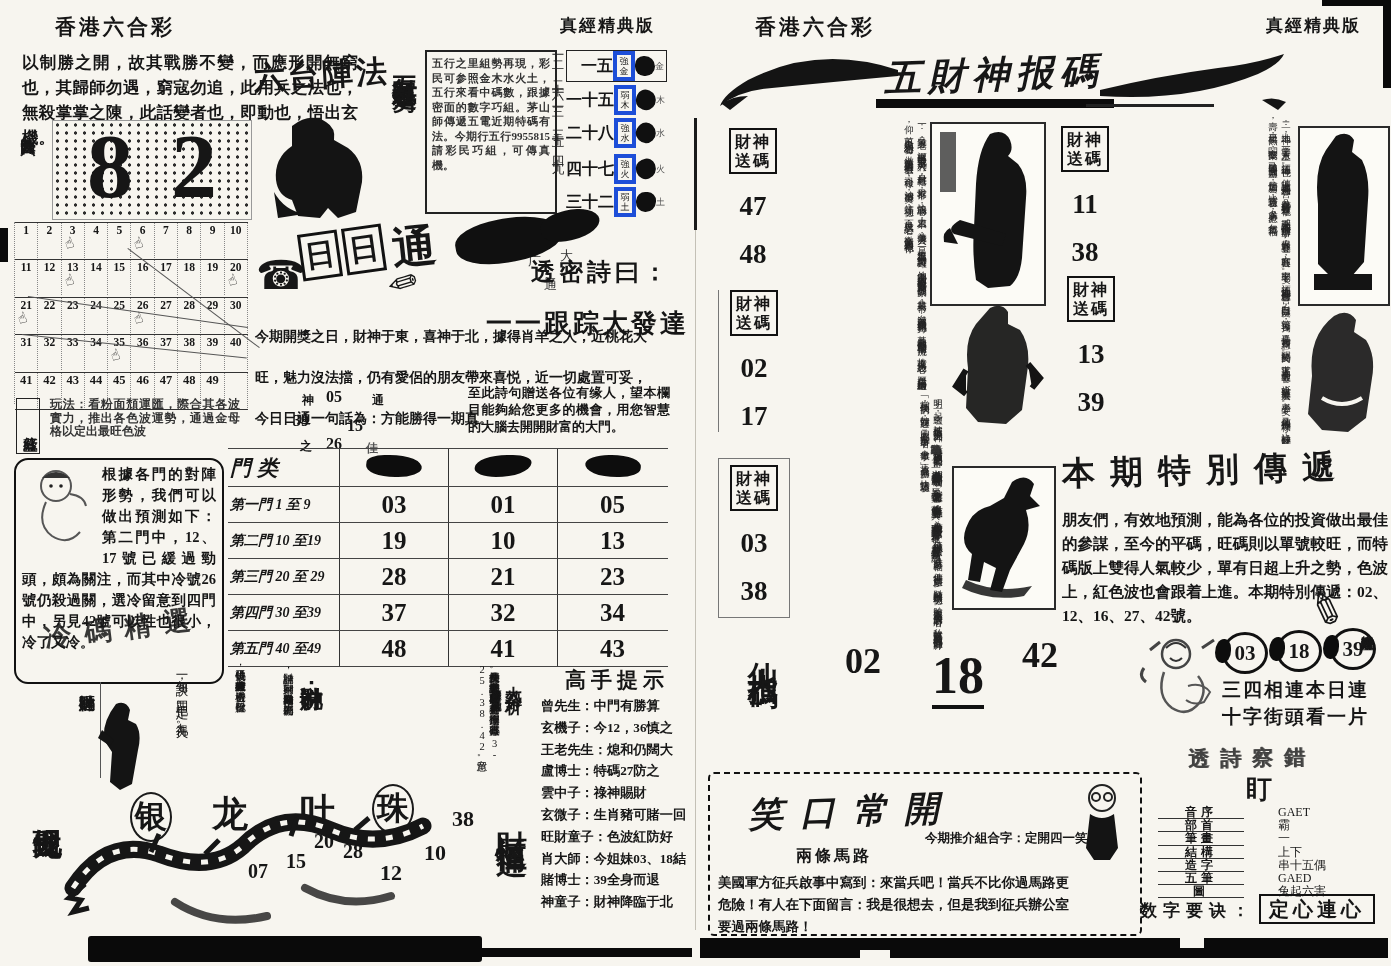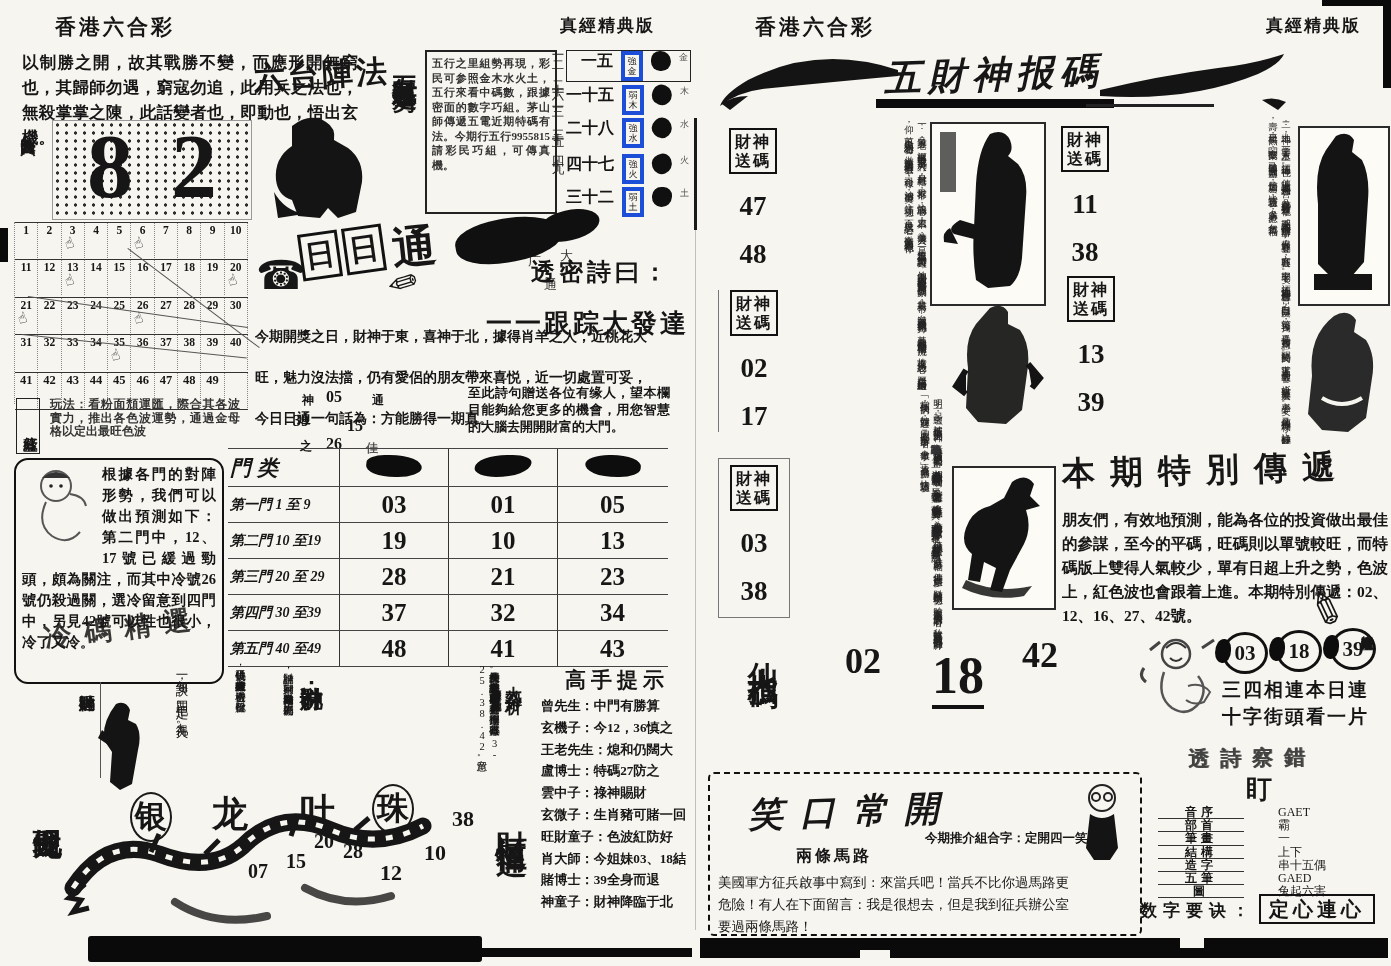--- a/index.html
+++ b/index.html
@@ -16,21 +16,21 @@
   .blob{background:#101010;border-radius:45% 55% 50% 48%;}
   
   .masthead{font-size:21px;font-weight:bold;letter-spacing:3px;}
   .edition{font-size:17px;font-weight:bold;letter-spacing:2px;}
   #intro{left:22px;top:50px;width:336px;font-size:16.5px;font-weight:bold;line-height:25px;text-align:justify;}
   #battle-title{left:254px;top:54px;font-size:31px;letter-spacing:3px;transform:rotate(-3deg);}
   #wuxing-title{left:388px;top:56px;height:170px;font-size:25px;letter-spacing:2px;}
   #wuxing-note{left:425px;top:50px;width:118px;height:152px;border:2px solid #222;padding:4px 5px;
     font-size:11px;line-height:14.5px;font-weight:bold;color:#333;text-align:justify;}
   #wx-side{left:549px;top:48px;height:168px;font-size:12.5px;letter-spacing:3px;color:#222;}
-  .wx-row{position:absolute;left:566px;display:flex;align-items:flex-start;gap:8px;}
+  .wx-row{position:absolute;left:566px;display:flex;align-items:center;gap:0;}
   .wx-num{font-size:16px;font-weight:bold;min-width:44px;text-align:right;}
   .wx-str{width:12px;font-size:9px;line-height:10px;border:4px solid #1d4ed8;padding:1px;word-break:break-all;text-align:center;}
   .wx-ico{width:20px;height:20px;}
   .wx-el{font-size:9px;color:#555;}
   #diagram-label{left:18px;top:127px;height:90px;font-size:15px;font-weight:bold;}
   #big82{left:52px;top:120px;width:198px;height:98px;
     background-image:radial-gradient(circle,#2d2d2d 1.4px,transparent 1.9px);background-size:9px 8px;
     border:1px solid #999;}
   .bignum{position:absolute;top:-8px;font-size:92px;font-weight:bold;font-family:"Liberation Serif",serif;}
   
@@ -92,21 +92,21 @@
   .sendnum{font-size:27px;font-weight:bold;margin-top:17px;font-family:"Liberation Serif",serif;}
   #special-title{left:1062px;top:448px;font-size:33px;font-weight:bold;letter-spacing:15px;transform:rotate(-1.5deg);}
   #special-text{left:1062px;top:508px;width:326px;font-size:15.5px;font-weight:bold;line-height:24px;text-align:justify;}
   #imm-title{left:742px;top:638px;height:155px;font-size:30px;font-weight:bold;letter-spacing:6px;}
   .immnum{position:absolute;font-weight:bold;font-family:"Liberation Serif",serif;}
   #imm-text{left:795px;top:700px;width:336px;font-size:15.5px;font-weight:bold;line-height:23px;text-align:justify;}
   #joke-box{left:708px;top:772px;width:430px;height:160px;border:2.5px dashed #111;border-radius:6px;}
   #joke-title{position:absolute;left:38px;top:14px;font-size:35px;font-weight:bold;font-style:italic;letter-spacing:17px;transform:rotate(-2deg);}
   #joke-combo{position:absolute;left:215px;top:56px;font-size:12.5px;font-weight:bold;}
   #joke-sub{position:absolute;left:86px;top:72px;font-size:16px;font-weight:bold;letter-spacing:3px;}
-  #joke-text{position:absolute;left:8px;top:98px;width:360px;font-size:13.5px;font-weight:normal;line-height:22px;}
+  #joke-text{position:absolute;left:8px;top:98px;width:360px;font-size:13.5px;font-weight:bold;line-height:22px;}
   .kcirc{position:absolute;width:40px;height:36px;border:3px solid #111;border-radius:50%;text-align:center;
     line-height:36px;font-size:21px;font-weight:bold;font-family:"Liberation Serif",serif;}
   .kcirc:before{content:"";position:absolute;left:-10px;top:4px;width:16px;height:24px;background:#0d0d0d;border-radius:60% 40% 55% 45%;}
   #kid-lines{left:1222px;top:676px;font-size:19px;font-weight:bold;line-height:27px;letter-spacing:2px;}
   #kid-side{left:1358px;top:626px;height:110px;font-size:13px;font-weight:bold;}
   #puzzle-title{left:1188px;top:744px;font-size:21px;font-weight:bold;letter-spacing:11px;opacity:.8;
     transform:rotate(-1deg);text-shadow:1px 0 0 #444;}
   #puzzle-char{left:1246px;top:772px;font-size:26px;font-weight:bold;}
   #char-rows{left:1158px;top:806px;width:230px;font-size:12px;}
   .crow{display:flex;height:13.2px;line-height:13px;}

